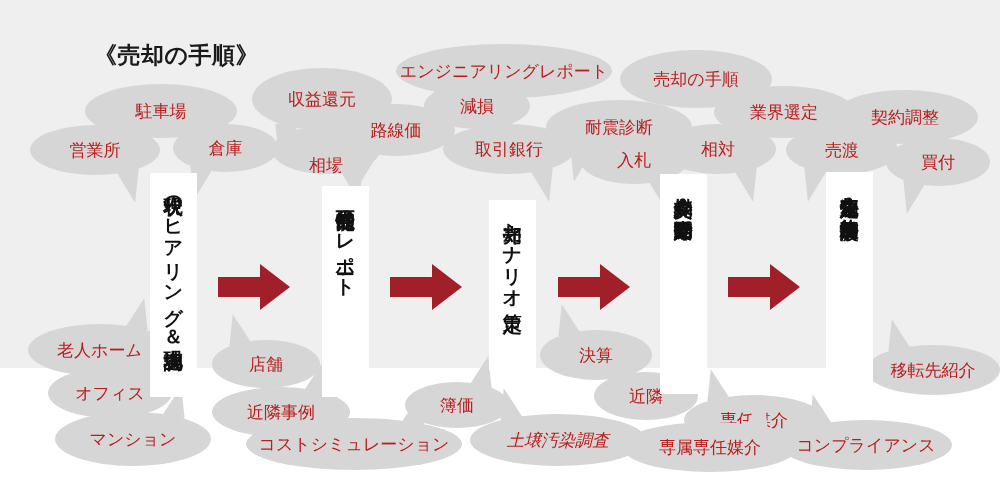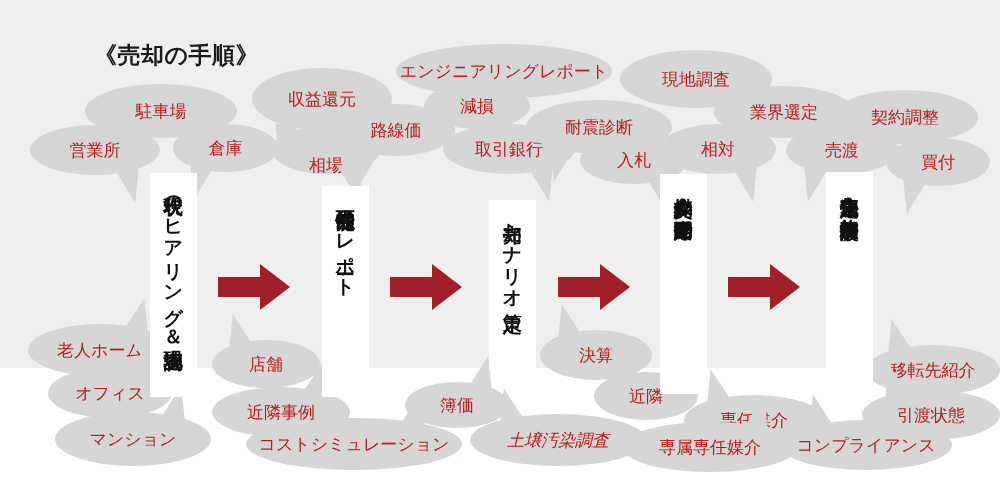--- a/index.html
+++ b/index.html
@@ -149,33 +149,33 @@
   <div class="bubble" style="left:424px; top:83px; width:106px; height:46px;">
     <span class="tail dr"></span>
     <span>減損</span>
   </div>
 
   <div class="bubble" style="left:443px; top:124px; width:132px; height:50px;">
     <span class="tail dr"></span>
     <span>取引銀行</span>
   </div>
 
-  <div class="bubble" style="left:526px; top:100px; width:146px; height:54px;">
+  <div class="bubble" style="left:546px; top:100px; width:146px; height:54px;">
     <span class="tail dl"></span>
     <span>耐震診断</span>
   </div>
 
   <div class="bubble" style="left:580px; top:136px; width:108px; height:48px;">
     <span class="tail dr"></span>
     <span>入札</span>
   </div>
 
   <div class="bubble" style="left:620px; top:50px; width:152px; height:58px;">
     <span class="tail dr"></span>
-    <span>現地調査</span>
+    <span>売却の手順</span>
   </div>
 
   <div class="bubble" style="left:714px; top:86px; width:140px; height:52px;">
     <span class="tail dl"></span>
     <span>業界選定</span>
   </div>
 
   <div class="bubble" style="left:660px; top:124px; width:116px; height:50px;">
     <span class="tail dr"></span>
     <span>相対</span>
@@ -296,18 +296,14 @@
   <div class="bubble" style="left:780px; top:420px; width:172px; height:50px;">
     <span class="tail ul"></span>
     <span>コンプライアンス</span>
   </div>
 
   <div class="bubble" style="left:866px; top:345px; width:134px; height:50px;">
     <span class="tail ul"></span>
     <span>移転先紹介</span>
   </div>
 
-  <div class="bubble" style="left:862px; top:390px; width:138px; height:50px;">
-    <span class="tail ul"></span>
-    <span>引渡状態</span>
-  </div>
 
 </div>
 
 </body></html>

